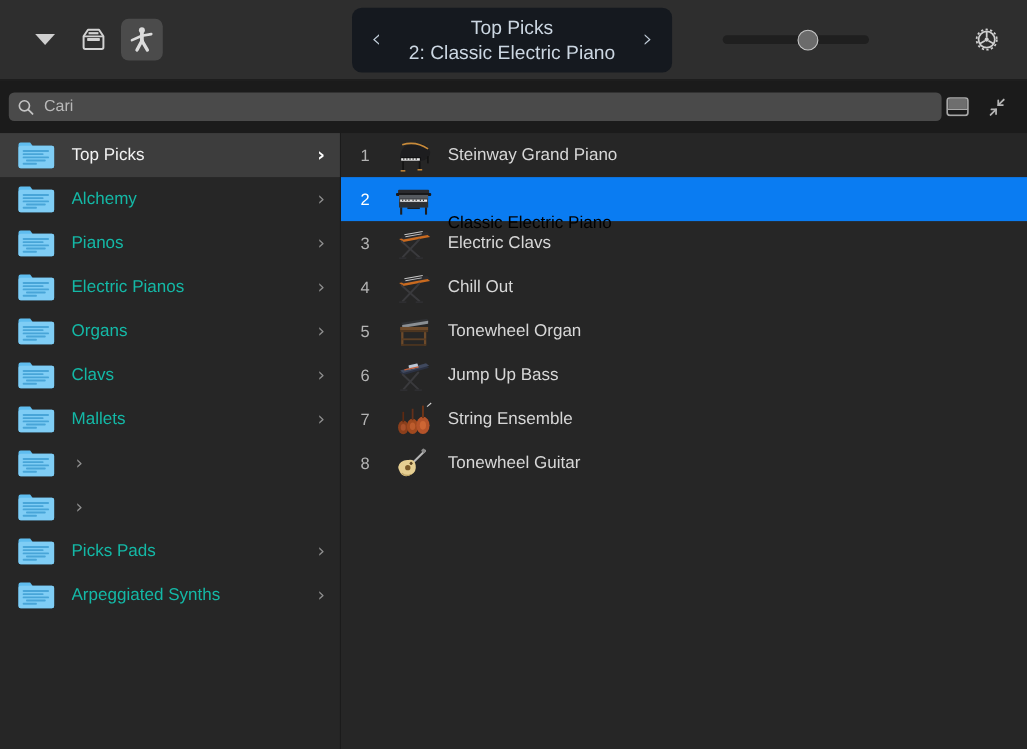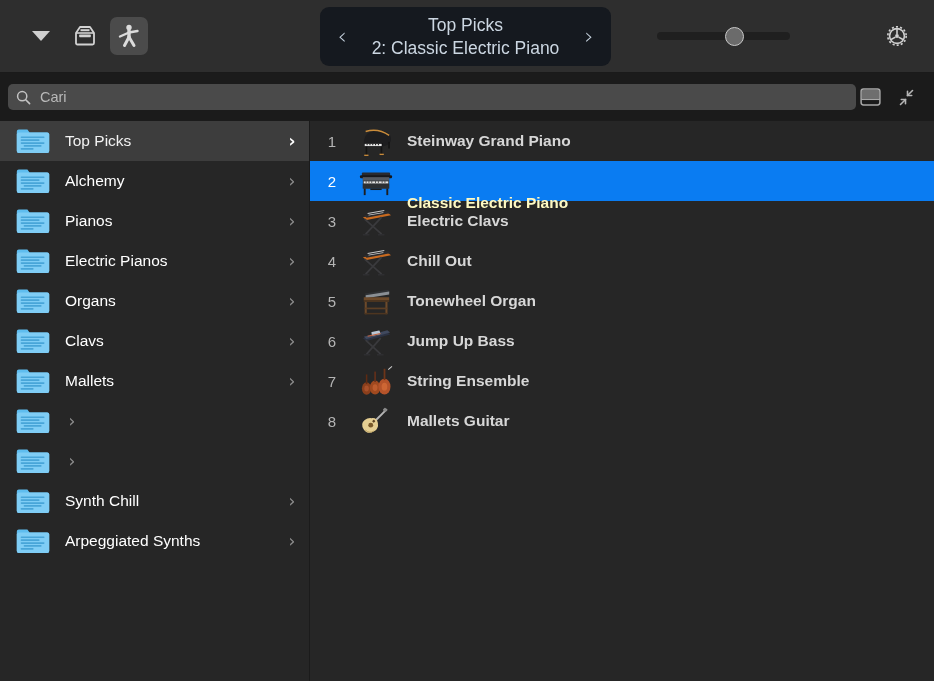--- a/index.html
+++ b/index.html
@@ -212,21 +212,21 @@
     padding: 0 10px 0 16px;
     gap: 15px;
     cursor: pointer;
   }
   .cat-row.selected { background: #3d3d3d; }
 
   .folder-ico { width: 34px; height: 26px; flex: 0 0 34px; }
 
   .cat-label {
     flex: 1;
-    color: #ffffff;
+    color: #14b8a6;
     font-size: 15.5px;
     white-space: nowrap;
     overflow: hidden;
   }
   .cat-row.selected .cat-label { color: #f2f2f2; }
 
   .cat-chev {
     color: #8e8e8e;
     font-size: 17px;
     font-family: "DejaVu Sans", sans-serif;
@@ -270,23 +270,22 @@
     align-items: center;
     justify-content: center;
   }
   .p-ico svg { display: block; }
 
   .p-name {
     color: #d7d7d7;
     font-size: 15.5px;
     white-space: nowrap;
     padding-left: 9px;
-    font-weight: bold;
-  }
-  .patch-row.selected .p-name { color: #fef9c3; margin-top: 44px; }
+  }
+  .patch-row.selected .p-name { color: #000000; margin-top: 44px; }
 </style>
 </head>
 <body>
 
 <div id="app">
 
   <div class="toolbar">
 
     <div class="tb-left">
 
@@ -434,21 +433,21 @@
         <div class="cat-row">
           <svg class="folder-ico" viewBox="0 0 34 26">
             <use href="#ic-folder"></use>
           </svg>
           <span class="cat-chev">›</span>
         </div>
         <div class="cat-row">
           <svg class="folder-ico" viewBox="0 0 34 26">
             <use href="#ic-folder"></use>
           </svg>
-          <span class="cat-label">Synth Chill</span>
+          <span class="cat-label">Picks Pads</span>
           <span class="cat-chev">›</span>
         </div>
         <div class="cat-row">
           <svg class="folder-ico" viewBox="0 0 34 26">
             <use href="#ic-folder"></use>
           </svg>
           <span class="cat-label">Arpeggiated Synths</span>
           <span class="cat-chev">›</span>
         </div>
       </div>
@@ -517,21 +516,21 @@
           </span>
           <span class="p-name">String Ensemble</span>
         </div>
         <div class="patch-row">
           <span class="p-num">8</span>
           <span class="p-ico">
             <svg width="38" height="32" viewBox="0 0 40 34">
               <use href="#ic-acoustic-guitar"></use>
             </svg>
           </span>
-          <span class="p-name">Mallets Guitar</span>
+          <span class="p-name">Tonewheel Guitar</span>
         </div>
       </div>
   </div>
 </div>
 
 <svg width="0" height="0" style="position:absolute" aria-hidden="true">
   <defs>
 
     <symbol id="ic-folder" viewBox="0 0 34 26">
       <path d="M0.8 3.6 Q0.8 1.6 2.8 1.6 L11.4 1.6 L13.6 4.4 L31.2 4.4 Q33.2 4.4 33.2 6.4 L33.2 23 Q33.2 25 31.2 25 L2.8 25 Q0.8 25 0.8 23 Z" fill="#5fbdef"></path>

